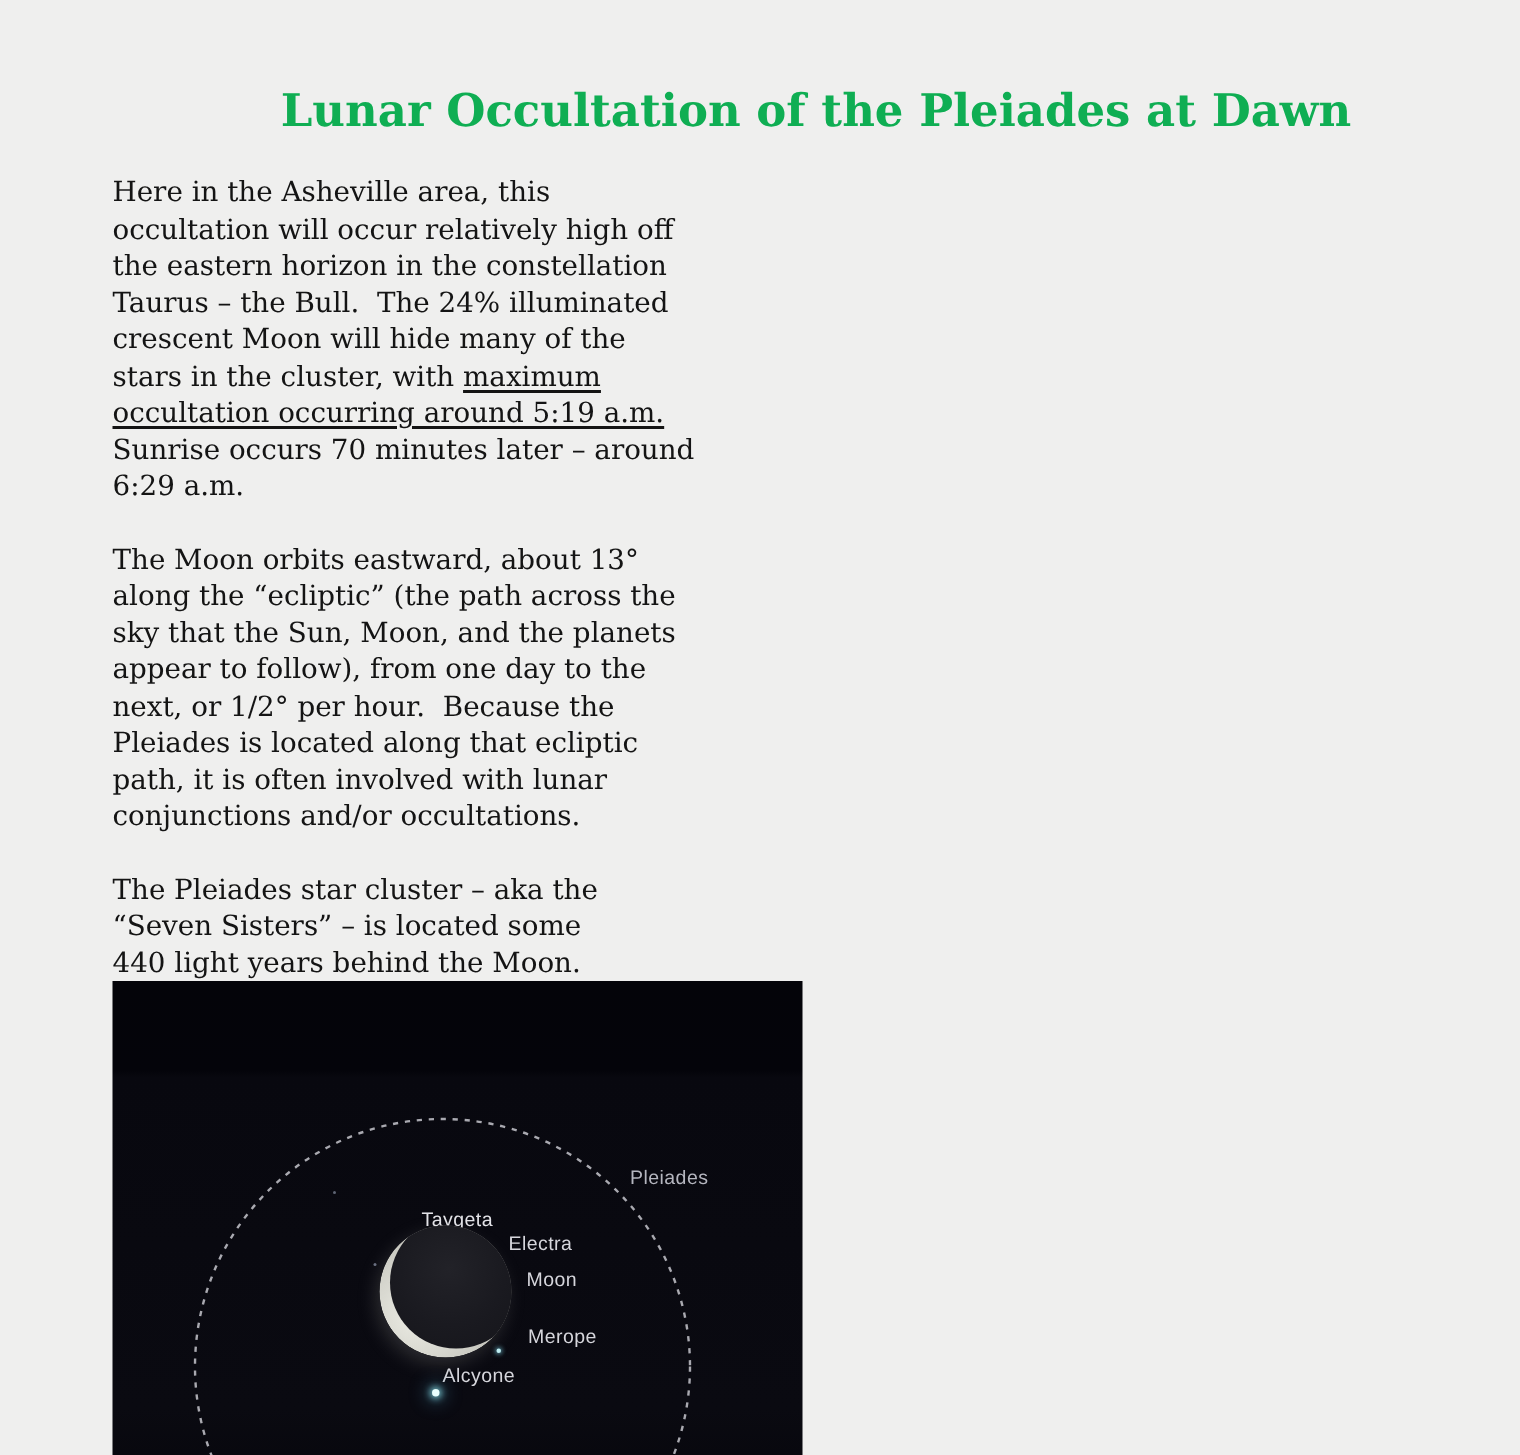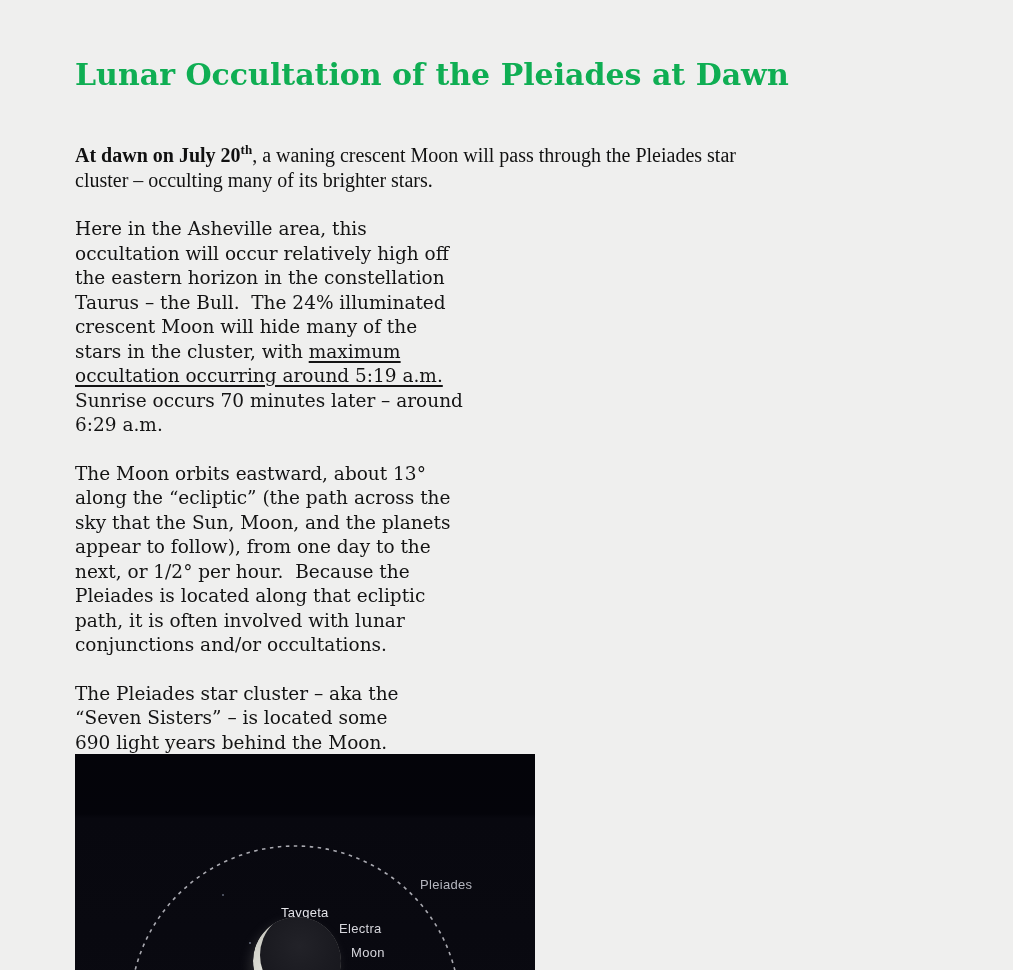--- a/index.html
+++ b/index.html
@@ -24,21 +24,21 @@
     display: inline-block;
   }
   h2.month {
     font-family: "DejaVu Serif", serif;
     font-size: 26px; font-weight: bold; line-height: 31px;
     color: #c01010; margin-top: 9px;
   }
   h3.title {
     font-family: "DejaVu Serif", serif;
     font-size: 30px; font-weight: bold; line-height: 36px;
-    color: #0fae53; margin-top: 7px;
+    color: #0fae53; margin-top: 7px; text-align: center;
   }
 
   
   p.intro, p.closing {
     font-family: "Liberation Serif", serif;
     font-size: 20px; line-height: 25px;
     white-space: pre;
     color: #111;
   }
   p.intro { margin-top: 50px; }
@@ -131,22 +131,20 @@
 </style>
 </head>
 <body>
 
 <div class="page">
 
   <div>
     <h3 class="title">Lunar Occultation of the Pleiades at Dawn</h3>
   </div>
 
-  <p class="intro"><b>At dawn on July 20</b><sup>th</sup><span>, a waning crescent Moon will pass through the Pleiades star
-cluster – occulting many of its brighter stars.</span></p>
 
   <div class="columns">
 
     <div class="left-col">
       <p><span>Here in the Asheville area, this
 occultation will occur relatively high off
 the eastern horizon in the constellation
 Taurus – the Bull.  The 24% illuminated
 crescent Moon will hide many of the
 stars in the cluster, with </span><span class="ul">maximum
@@ -156,21 +154,21 @@
       <p>The Moon orbits eastward, about 13°
 along the “ecliptic” (the path across the
 sky that the Sun, Moon, and the planets
 appear to follow), from one day to the
 next, or 1/2° per hour.  Because the
 Pleiades is located along that ecliptic
 path, it is often involved with lunar
 conjunctions and/or occultations.</p>
       <p>The Pleiades star cluster – aka the
 “Seven Sisters” – is located some
-690 light years behind the Moon.</p>
+440 light years behind the Moon.</p>
     </div>
 
     <div class="sky-chart">
 
       <svg class="cluster-circle" width="460" height="523">
         <circle cx="220" cy="257" r="165" fill="none" stroke="#a9a9b0" stroke-width="1.6" stroke-dasharray="3.5 4.5"></circle>
       </svg>
 
       <span class="sky-label dim" style="left:345px; top:124px;">Pleiades</span>
       <span class="sky-label behind" style="left:206px; top:152px;">Taygeta</span>

